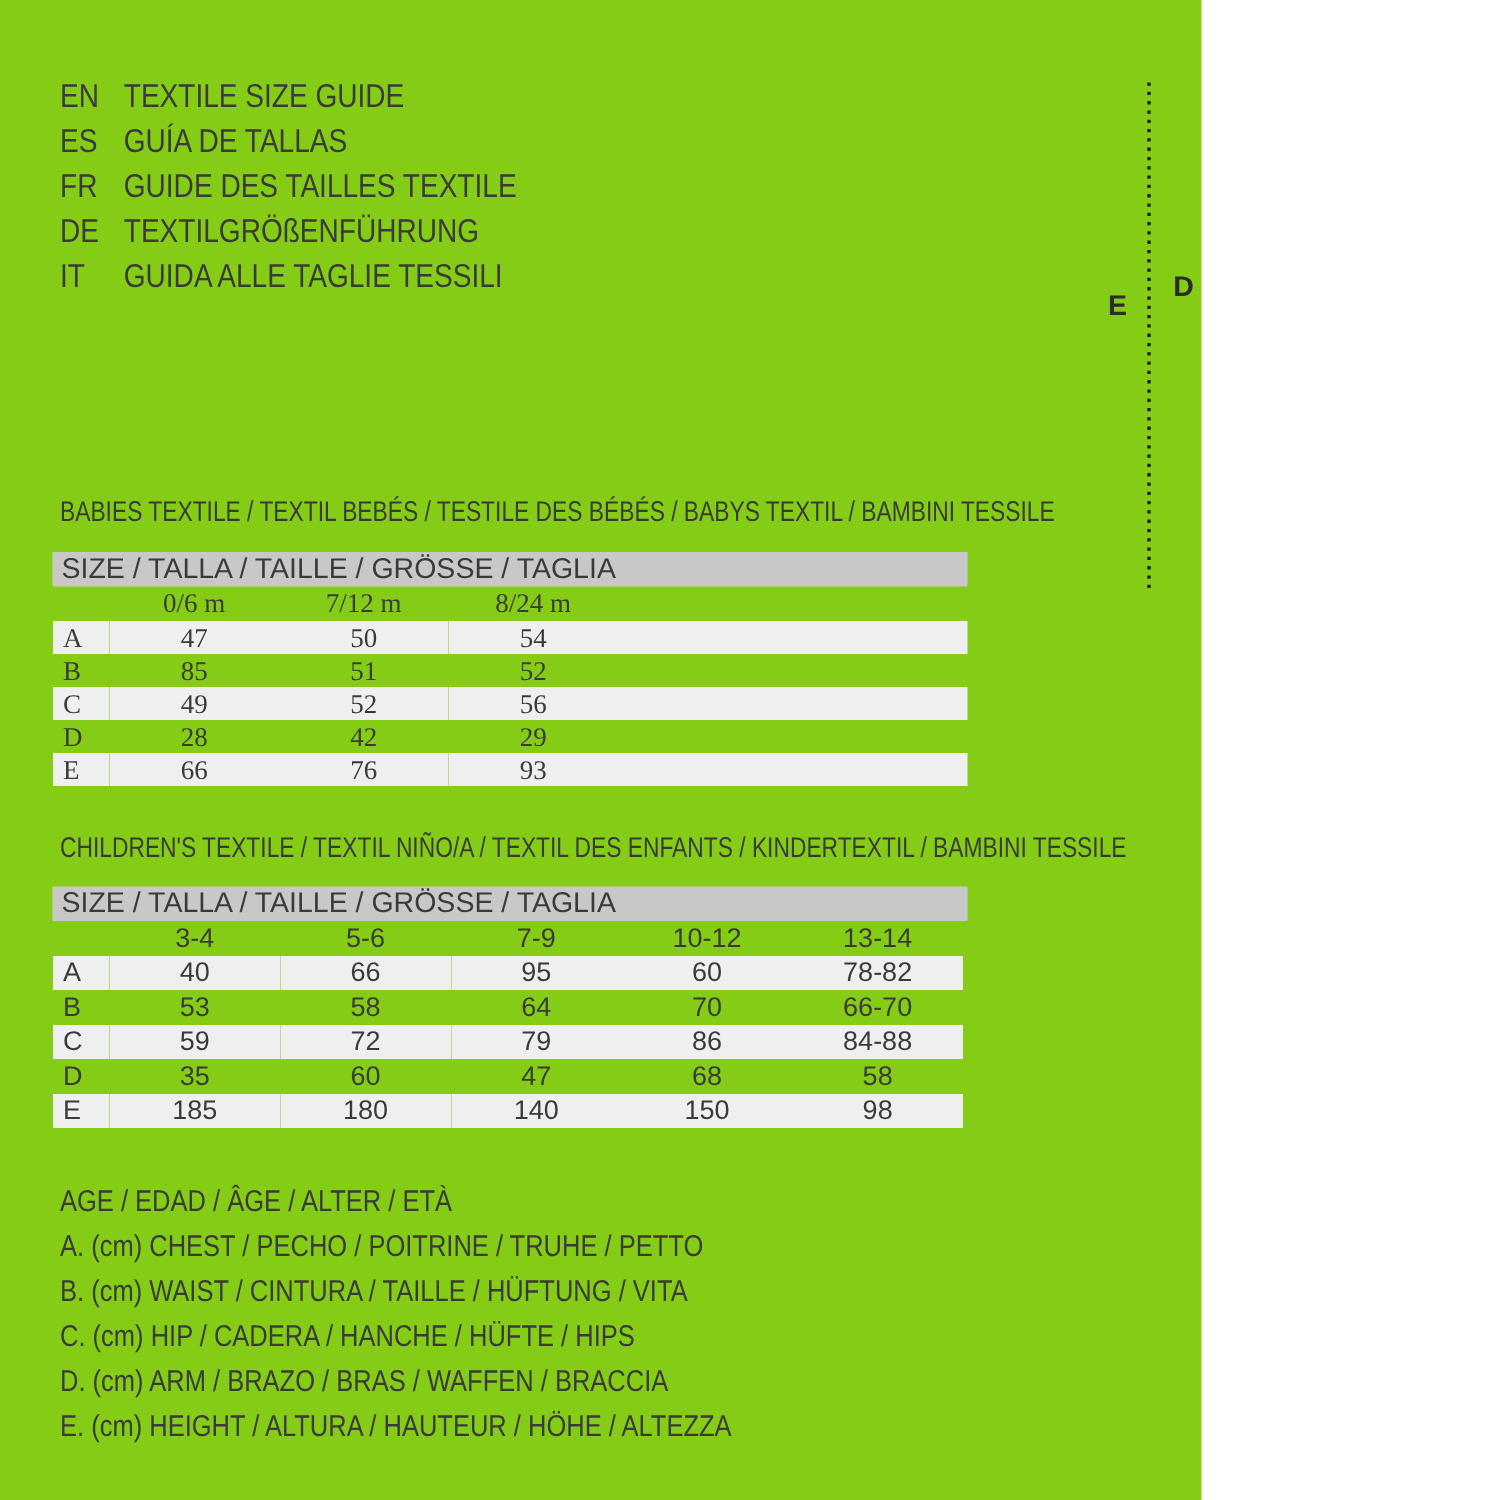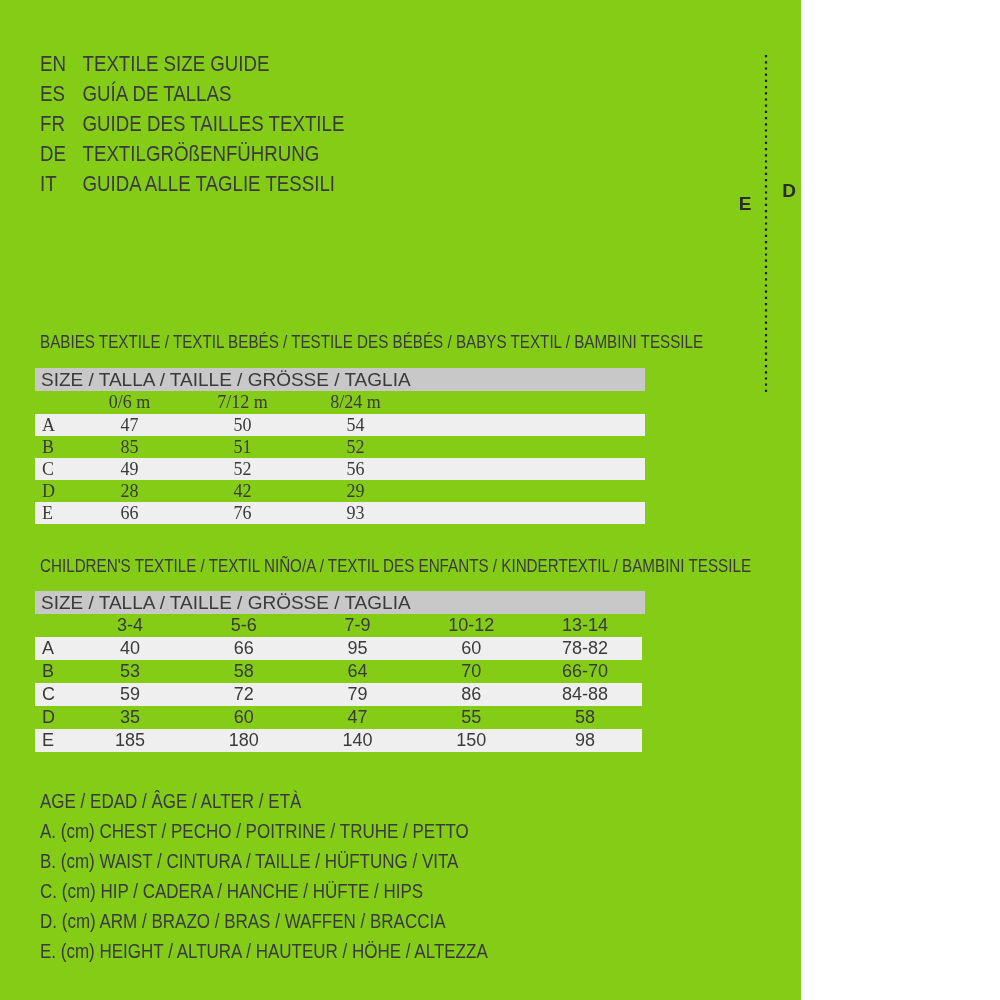--- a/index.html
+++ b/index.html
@@ -225,21 +225,21 @@
       <td>72</td>
       <td>79</td>
       <td>86</td>
       <td>84-88</td>
     </tr>
     <tr>
       <td class="rowlabel">D</td>
       <td>35</td>
       <td>60</td>
       <td>47</td>
-      <td>55</td>
+      <td>68</td>
       <td>58</td>
     </tr>
     <tr class="striped">
       <td class="rowlabel">E</td>
       <td>185</td>
       <td>180</td>
       <td>140</td>
       <td>150</td>
       <td>98</td>
     </tr>

